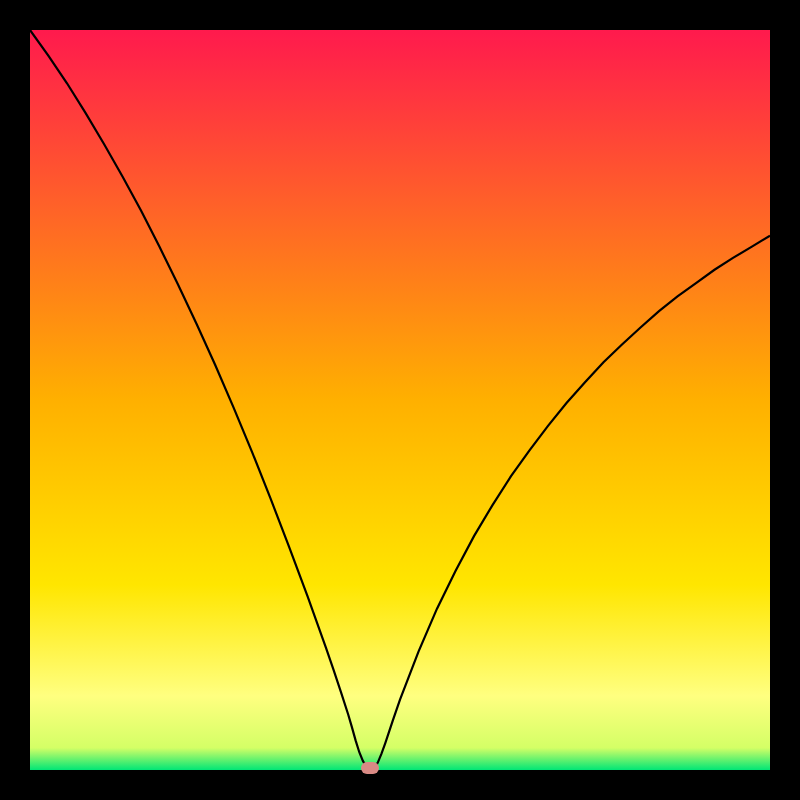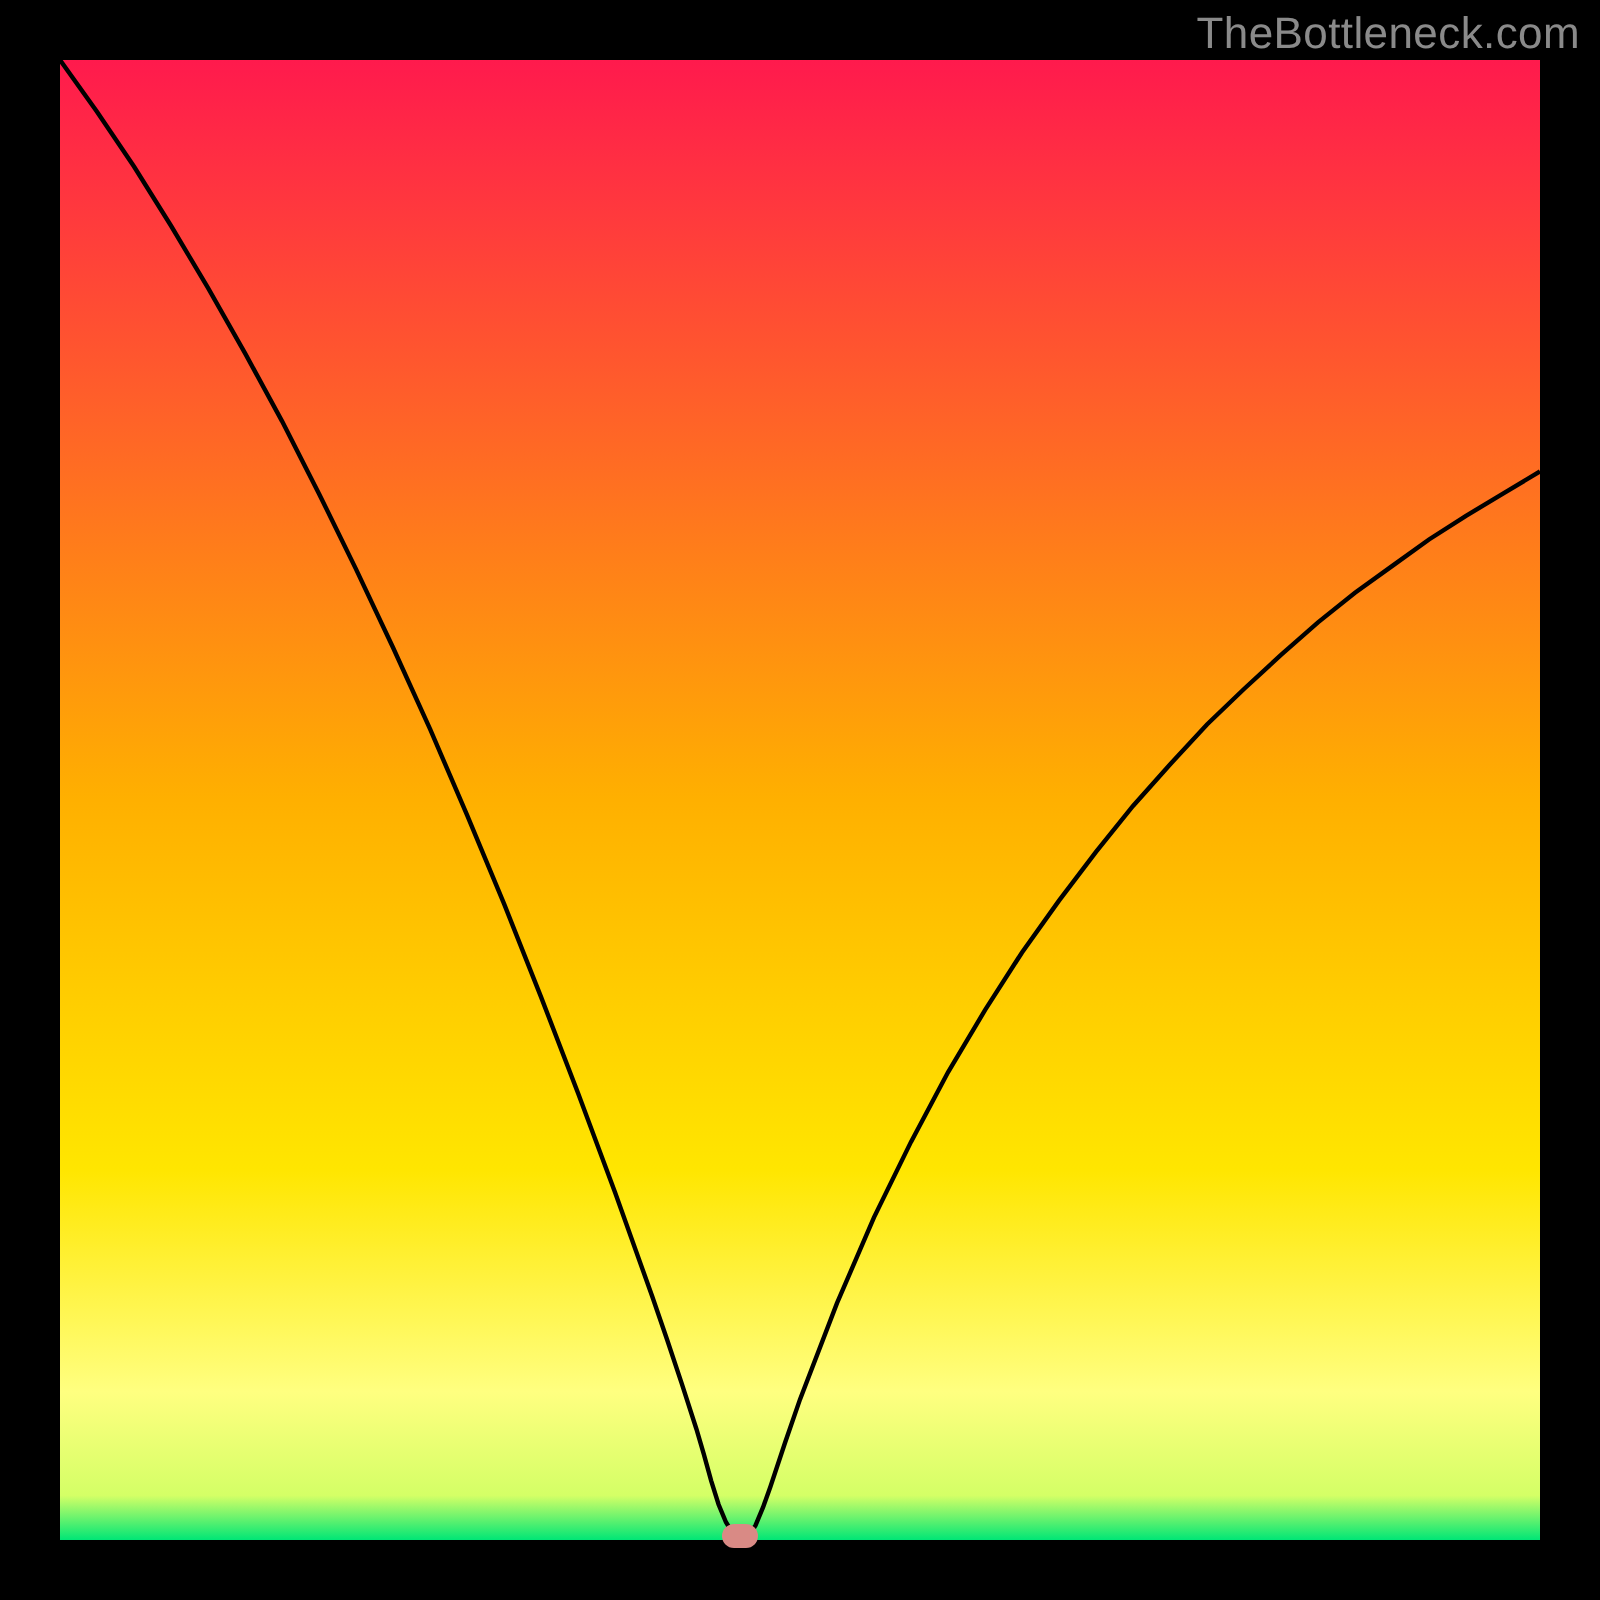--- a/index.html
+++ b/index.html
@@ -48,21 +48,20 @@
     border-radius: 6px;
     background: #d98a85;
     z-index: 20;
   }
 </style>
 </head>
 <body>
 
 <div class="frame">
 
-  <div class="watermark">TheBottleneck.com</div>
 
   <div class="plot-wrap">
     <svg class="plot" viewBox="0 0 740 740" preserveAspectRatio="none">
       <defs>
         <linearGradient id="bg-grad" x1="0" y1="0" x2="0" y2="1">
             <stop offset="0%" stop-color="#ff1a4d"></stop>
             <stop offset="50%" stop-color="#ffb000"></stop>
             <stop offset="75%" stop-color="#ffe600"></stop>
             <stop offset="90%" stop-color="#ffff80"></stop>
             <stop offset="97%" stop-color="#d4ff66"></stop>

